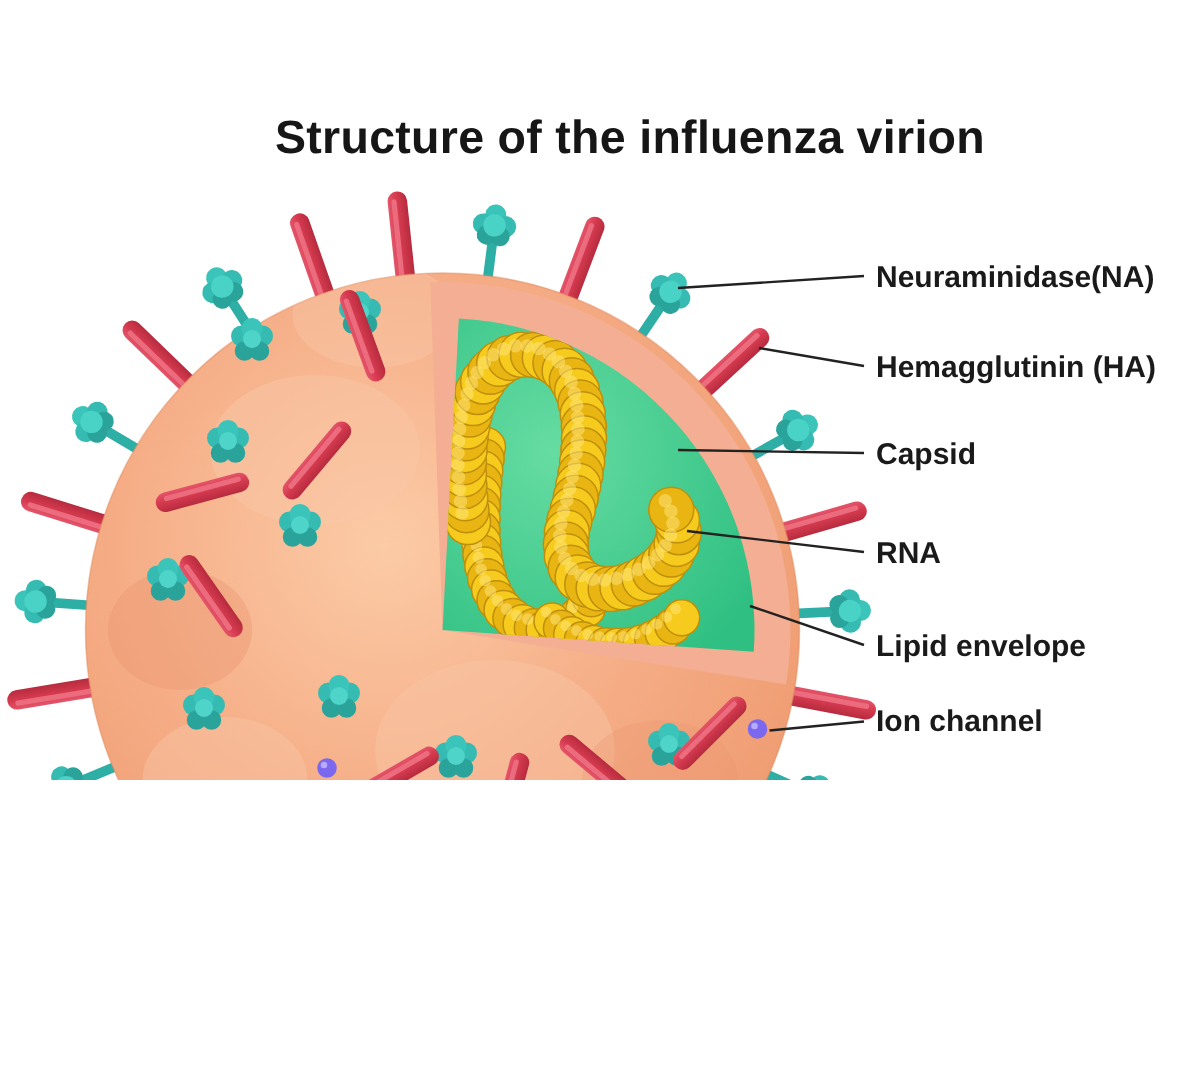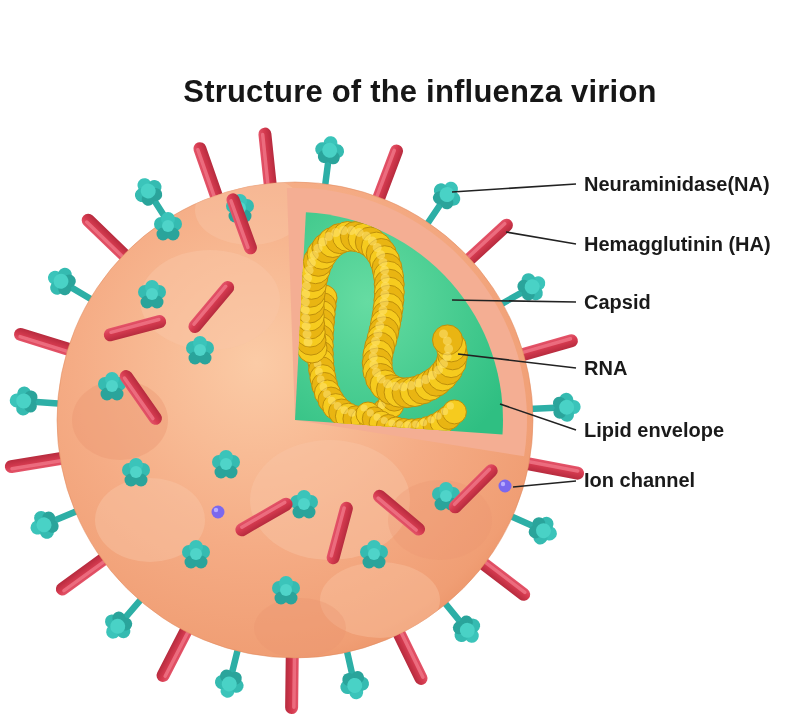--- a/index.html
+++ b/index.html
@@ -1,18 +1,18 @@
 <!DOCTYPE html>
 <html><head>
 <meta charset="utf-8">
 <style>
   html,body{margin:0;padding:0;background:#ffffff;}
   .stage{
     position:relative;
-    width:800px;height:720px;
+    width:800px;height:520px;
     background:#ffffff;
     overflow:hidden;
     font-family:"Liberation Sans", sans-serif;
   }
   svg{display:block;}
   .title-text{
     font-family:"Liberation Sans", sans-serif;
     font-size:31px;
     font-weight:bold;
     fill:#161616;

